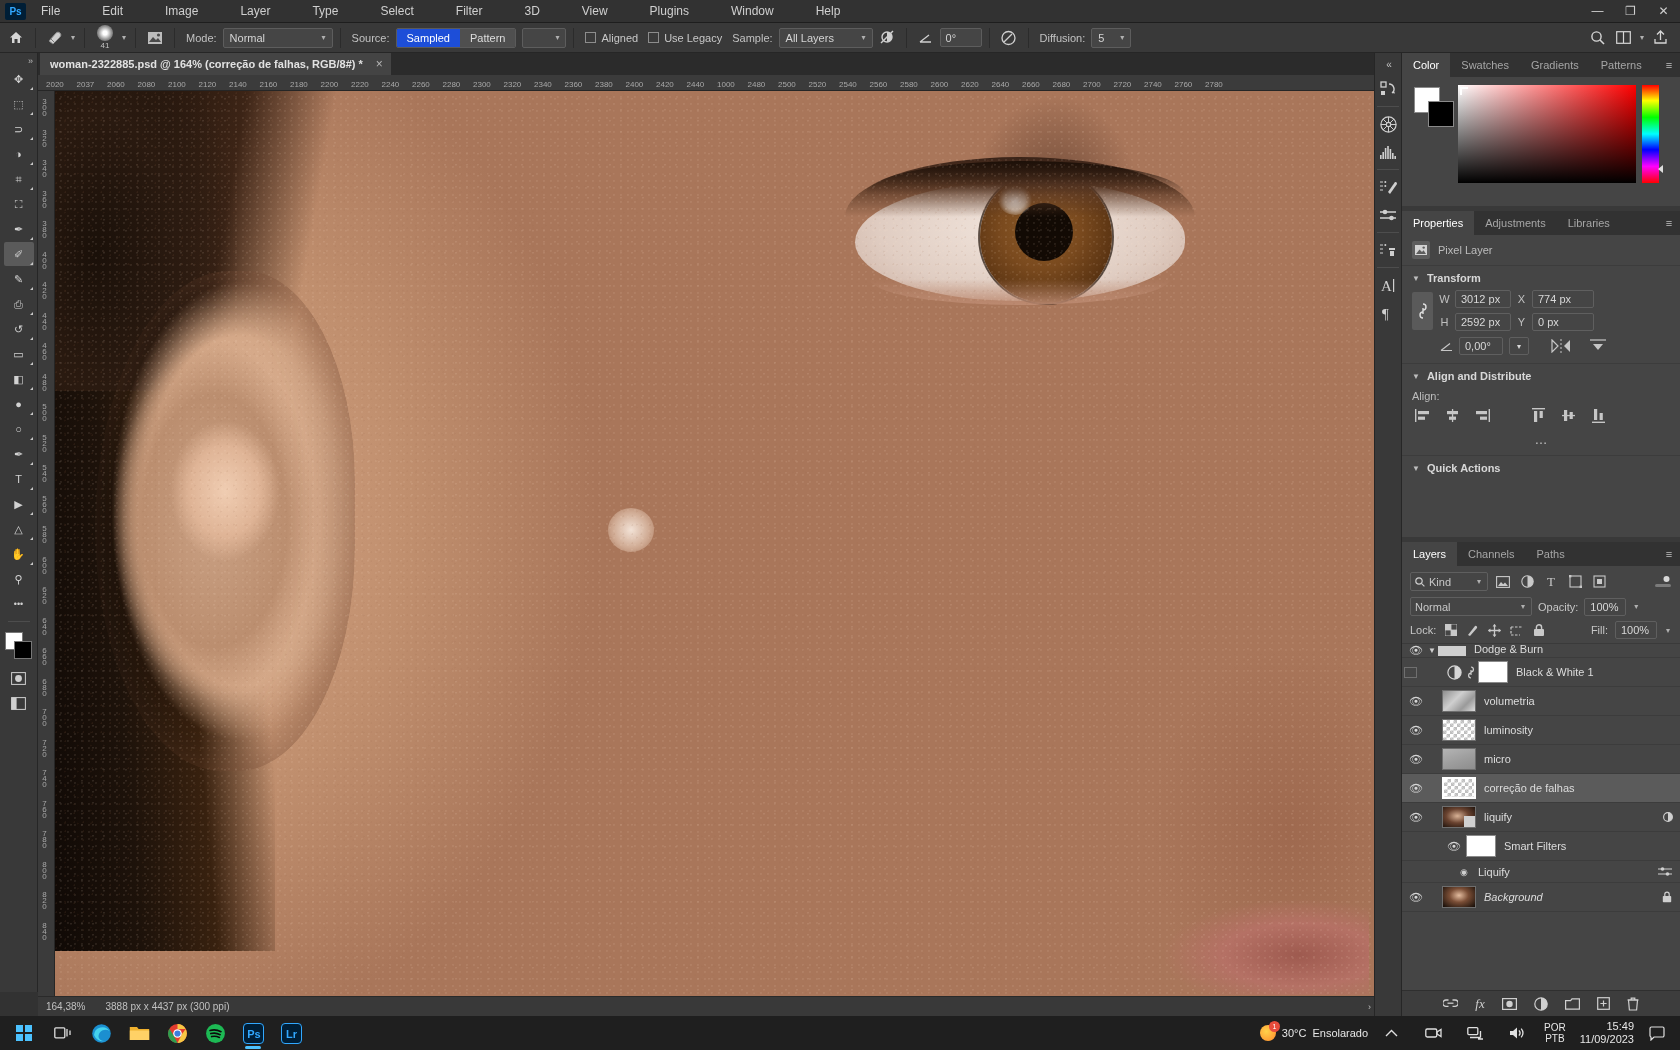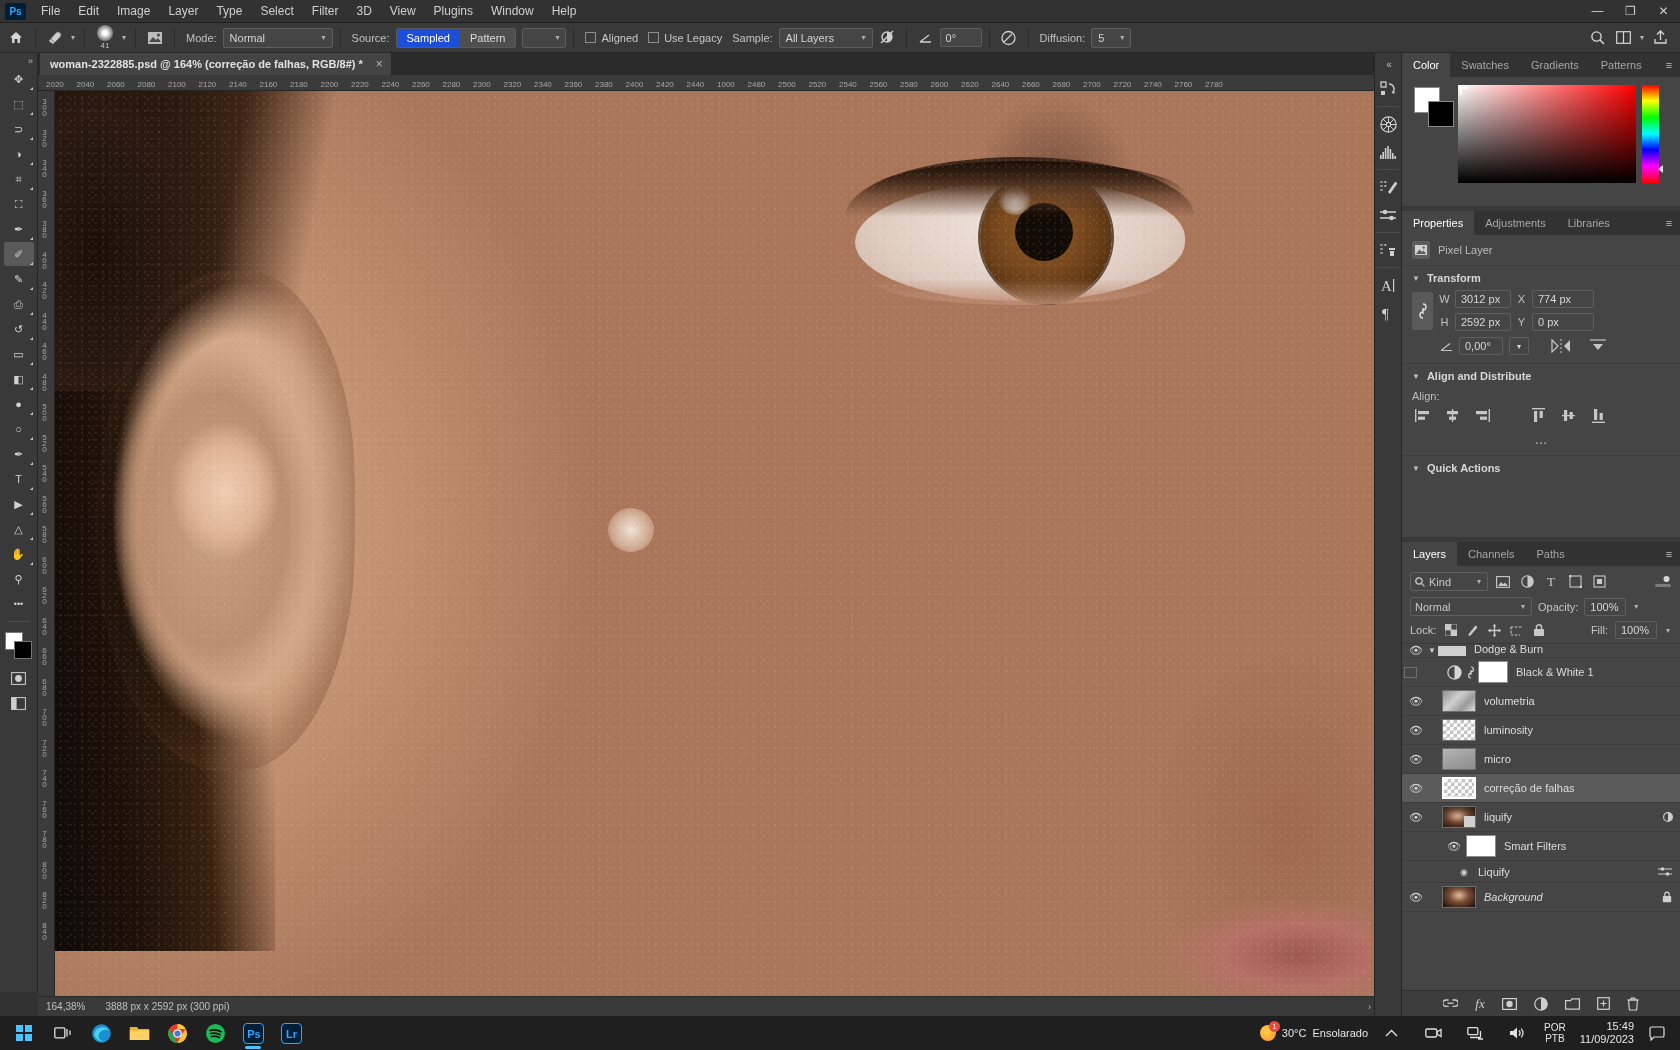--- a/index.html
+++ b/index.html
@@ -16,21 +16,21 @@
   .titlebar {
     height: 23px; background: #323232; display: flex; align-items: center;
     border-bottom: 1px solid #1e1e1e;
   }
   .ps-logo {
     width: 21px; height: 17px; margin: 0 6px 0 5px;
     background: #001e36; color: #31a8ff; font-size: 10px; font-weight: bold;
     display: flex; align-items: center; justify-content: center;
     border-radius: 2px;
   }
-  .menu { display: flex; align-items: center; }
+  .menu { display: flex; align-items: center; gap: 24px; }
   .menu-item { padding: 3px 9px; font-size: 12px; color: #d0d0d0; cursor: default; }
   .win-controls { margin-left: auto; display: flex; height: 23px; }
   .win-btn { width: 33px; display: flex; align-items: center; justify-content: center;
     font-size: 12px; color: #d0d0d0; }
 
   
   .optionsbar {
     height: 30px; background: #393939; display: flex; align-items: center;
     border-bottom: 1px solid #262626; padding: 0 4px; gap: 2px;
   }
@@ -557,21 +557,21 @@
     <svg width="15" height="13" viewBox="0 0 15 13">
         <rect x="0.6" y="0.6" width="13.8" height="11.8" fill="none" stroke="#cfcfcf"></rect>
         <rect x="0.6" y="0.6" width="5" height="11.8" fill="#cfcfcf"></rect>
       </svg>
   </div>
 </div>
 
 <div class="canvas-wrap">
   <div class="ruler-h" id="rulerH">
       <span class="tick" style="left: 8px;">2020</span>
-      <span class="tick" style="left: 38.5px;">2040</span>
+      <span class="tick" style="left: 38.5px;">2037</span>
       <span class="tick" style="left: 69px;">2060</span>
       <span class="tick" style="left: 99.5px;">2080</span>
       <span class="tick" style="left: 130px;">2100</span>
       <span class="tick" style="left: 160.5px;">2120</span>
       <span class="tick" style="left: 191px;">2140</span>
       <span class="tick" style="left: 221.5px;">2160</span>
       <span class="tick" style="left: 252px;">2180</span>
       <span class="tick" style="left: 282.5px;">2200</span>
       <span class="tick" style="left: 313px;">2220</span>
       <span class="tick" style="left: 343.5px;">2240</span>
@@ -659,21 +659,21 @@
     <div class="sb-arrow" style="top:0">▲</div>
     <div class="sb-arrow" style="bottom:0">▼</div>
   </div>
   <div class="sb-h">
     <div class="thumb"></div>
   </div>
 </div>
 
 <div class="statusbar">
   <span>164,38%</span>
-  <span>3888 px x 2592 px (300 ppi)</span>
+  <span>3888 px x 4437 px (300 ppi)</span>
   <span class="arrows">
     <span>›</span>
     <span>‹</span>
   </span>
 </div>
 
 <div class="dock-rail">
   <div class="rail-collapse">«</div>
   <div class="rail-icon">
     <svg width="17" height="17" viewBox="0 0 17 17">

